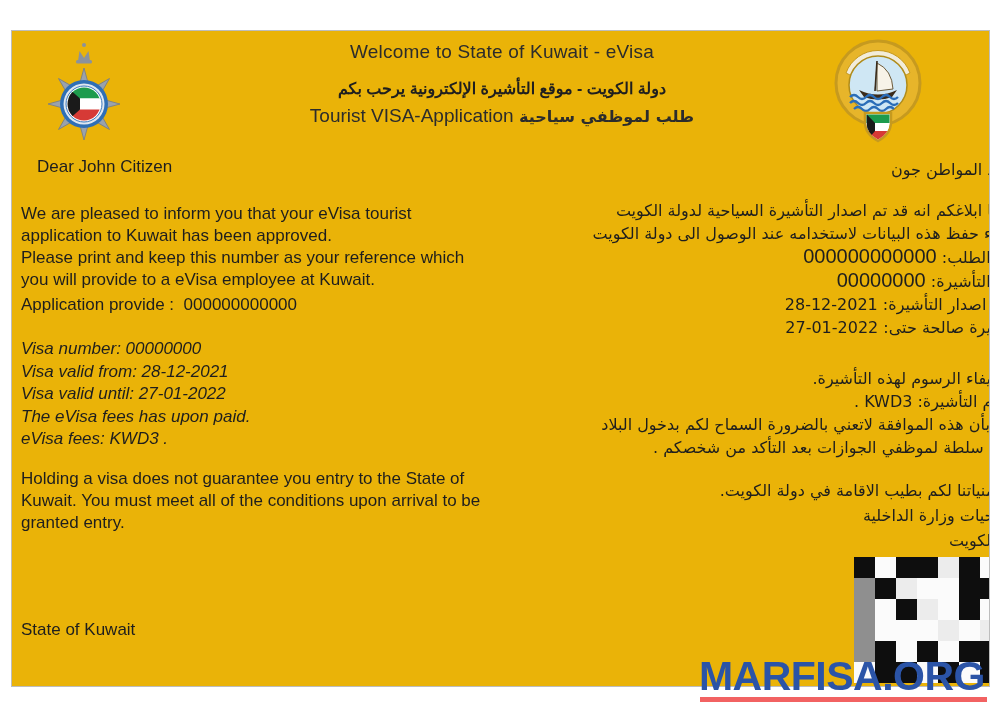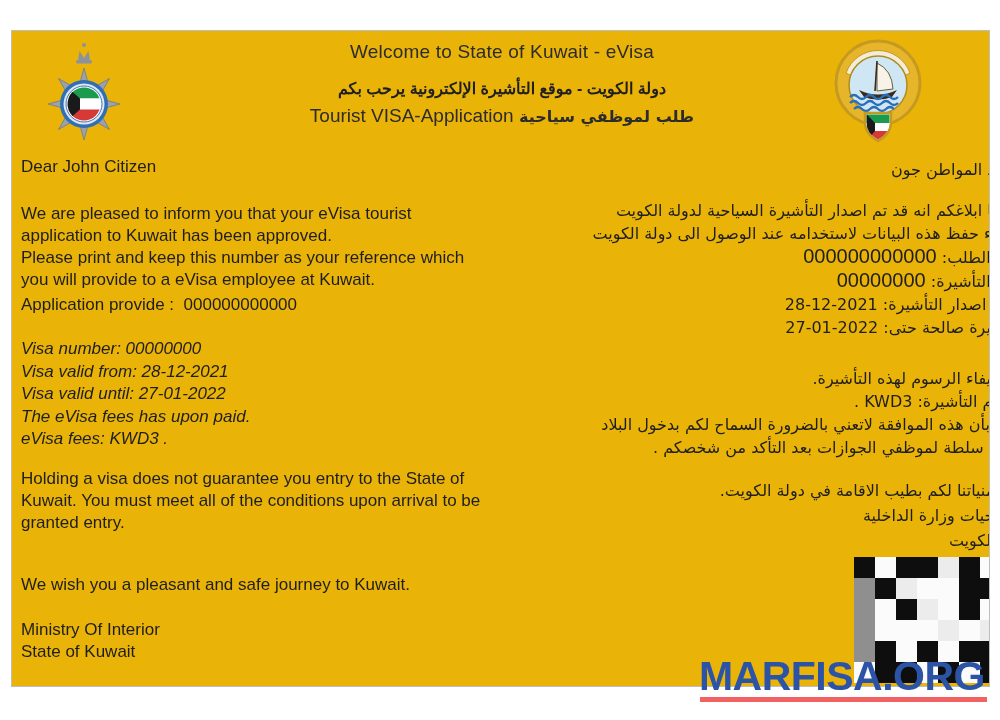--- a/index.html
+++ b/index.html
@@ -14,21 +14,21 @@
   
   .emblem-left{position:absolute;left:24px;top:10px;width:96px;height:104px;}
   .emblem-right{position:absolute;left:820px;top:2px;width:92px;height:112px;}
   .header-titles{position:absolute;left:240px;top:10px;width:500px;text-align:center;}
   .title-en{font-size:19px;color:#2c2c2c;letter-spacing:.2px;}
   .title-ar{font-size:16px;font-weight:bold;color:#1f1f1f;margin-top:16px;font-family:Liberation Sans, sans-serif;}
   .subtitle{font-size:19px;color:#2c2c2c;margin-top:7px;}
   .subtitle .ar{font-family:"DejaVu Sans", sans-serif;font-size:16px;font-weight:bold;}
   
   .en-block{position:absolute;left:9px;width:475px;font-size:17px;line-height:22px;color:#1e1e1e;}
-  .en-greeting{top:125px;}
+  .en-greeting{top:125px;margin-left:16px;}
   .en-intro{top:172px;}
   .en-appnum{top:263px;}
   .en-visa{top:307px;line-height:22.5px;font-style:italic;}
   .en-conditions{top:437px;}
   .en-wish{top:543px;}
   .en-signature{top:588px;}
   
   .ar-block{
     position:absolute;left:470px;width:532px;direction:rtl;text-align:right;
     font-size:16px;line-height:23px;color:#1e1e1e;
@@ -136,24 +136,22 @@
   <div class="en-block en-visa">
     <div>Visa number: 00000000</div>
     <div>Visa valid from: 28-12-2021</div>
     <div>Visa valid until: 27-01-2022</div>
     <div>The eVisa fees has upon paid.</div>
     <div>eVisa fees: KWD3 .</div>
   </div>
 
   <div class="en-block en-conditions">Holding a visa does not guarantee you entry to the State of Kuwait. You must meet all of the conditions upon arrival to be granted entry.</div>
 
-  <div class="en-block en-wish">We wish you a pleasant and safe journey to Kuwait.</div>
 
   <div class="en-block en-signature">
-    <div>Ministry Of Interior</div>
     <div>State of Kuwait</div>
   </div>
 
   <div class="ar-block ar-greeting">سيد المواطن جون</div>
 
   <div class="ar-block ar-intro">
     <div class="ar-line">مرنا ابلاغكم انه قد تم اصدار التأشيرة السياحية لدولة الكويت</div>
     <div class="ar-line">رجاء حفظ هذه البيانات لاستخدامه عند الوصول الى دولة الكويت</div>
     <div class="ar-line">
       <span>قم الطلب:</span>

